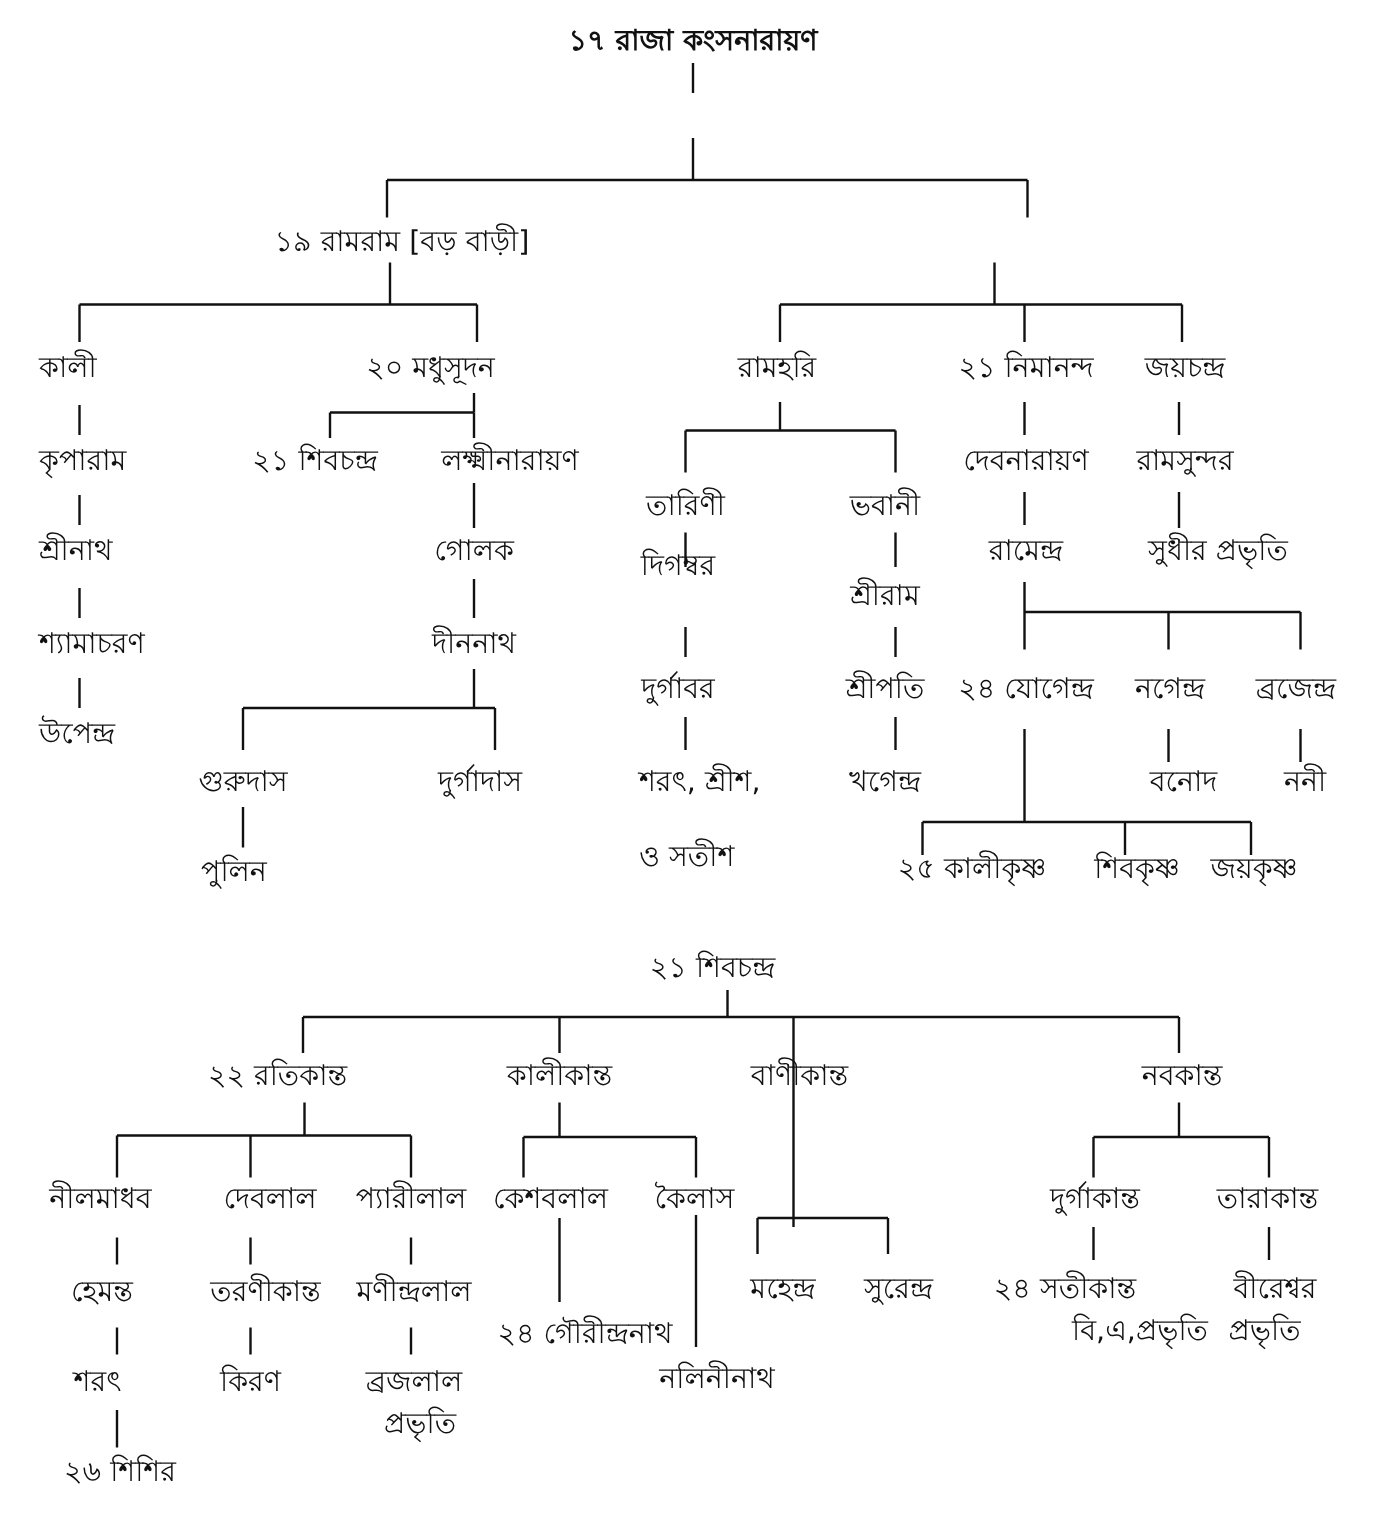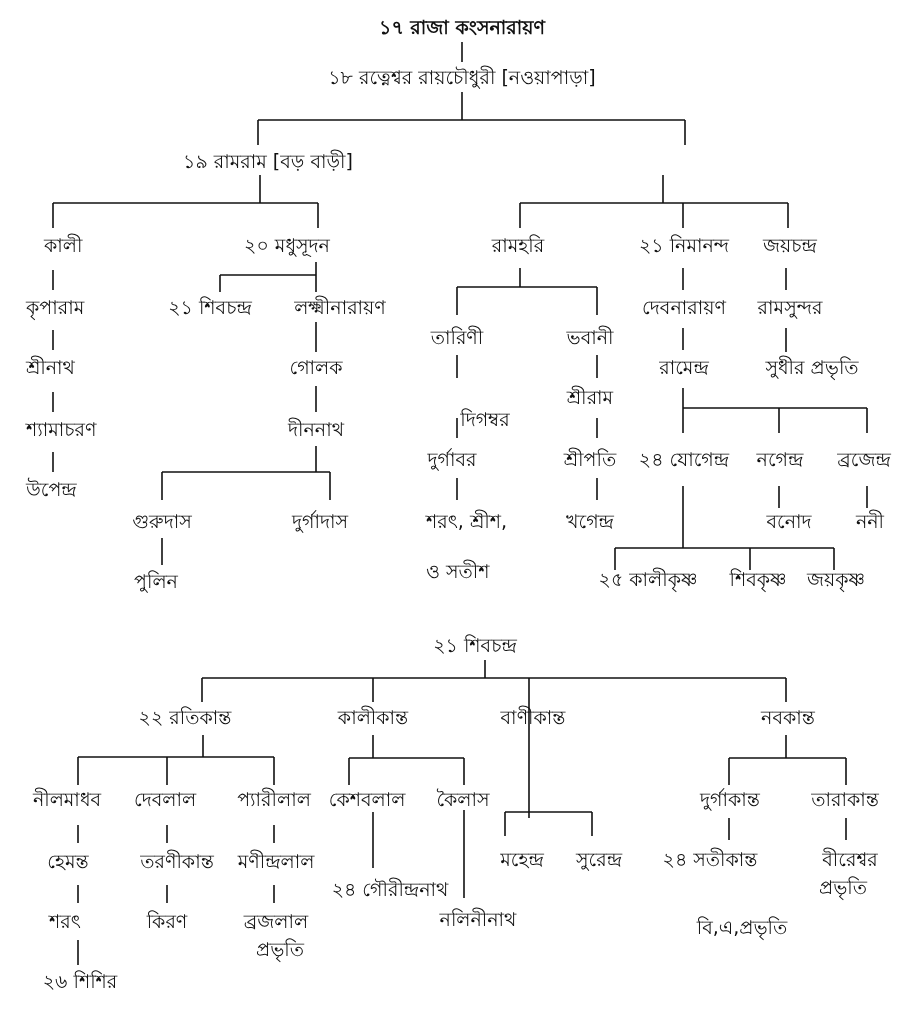--- a/index.html
+++ b/index.html
@@ -116,41 +116,40 @@
 
     <line x1="786" y1="735" x2="786" y2="758"></line>
     <line x1="729" y1="758" x2="846" y2="758"></line>
     <line x1="729" y1="758" x2="729" y2="785"></line>
     <line x1="846" y1="758" x2="846" y2="785"></line>
     <line x1="729" y1="818" x2="729" y2="840"></line>
     <line x1="846" y1="818" x2="846" y2="840"></line>
   </svg>
 
   <div class="lbl bold" style="left:462px; top:16px;">১৭ রাজা কংসনারায়ণ</div>
-  <div class="lbl" style="left:462px; top:66px;">১৮ রত্নেশ্বর রায়চৌধুরী [নওয়াপাড়া]</div>
   <div class="lbl" style="left:268px; top:150px;">১৯ রামরাম [বড় বাড়ী]</div>
 
-  <div class="lbl left" style="left:44px; top:234px;">কালী</div>
+  <div class="lbl left" style="left:26px; top:234px;">কালী</div>
   <div class="lbl left" style="left:26px; top:296px;">কৃপারাম</div>
   <div class="lbl left" style="left:26px; top:356px;">শ্রীনাথ</div>
   <div class="lbl left" style="left:26px; top:418px;">শ্যামাচরণ</div>
   <div class="lbl left" style="left:26px; top:478px;">উপেন্দ্র</div>
 
   <div class="lbl" style="left:287px; top:234px;">২০ মধুসূদন</div>
   <div class="lbl" style="left:210px; top:296px;">২১ শিবচন্দ্র</div>
   <div class="lbl" style="left:340px; top:296px;">লক্ষ্মীনারায়ণ</div>
   <div class="lbl" style="left:316px; top:356px;">গোলক</div>
   <div class="lbl" style="left:316px; top:418px;">দীননাথ</div>
   <div class="lbl" style="left:162px; top:510px;">গুরুদাস</div>
   <div class="lbl" style="left:320px; top:510px;">দুর্গাদাস</div>
   <div class="lbl" style="left:156px; top:570px;">পুলিন</div>
 
   <div class="lbl" style="left:518px; top:234px;">রামহরি</div>
   <div class="lbl" style="left:457px; top:326px;">তারিণী</div>
-  <div class="lbl" style="left:452px; top:408px;margin-left:33px;">দিগম্বর</div>
+  <div class="lbl" style="left:452px; top:366px;">দিগম্বর</div>
   <div class="lbl" style="left:452px; top:448px;">দুর্গাবর</div>
   <div class="lbl left" style="left:426px; top:510px;">শরৎ, শ্রীশ,</div>
   <div class="lbl left" style="left:426px; top:560px;">ও সতীশ</div>
   <div class="lbl" style="left:590px; top:326px;">ভবানী</div>
   <div class="lbl" style="left:590px; top:386px;">শ্রীরাম</div>
   <div class="lbl" style="left:590px; top:448px;">শ্রীপতি</div>
   <div class="lbl" style="left:590px; top:510px;">খগেন্দ্র</div>
 
   <div class="lbl" style="left:684px; top:234px;">২১ নিমানন্দ</div>
   <div class="lbl" style="left:684px; top:296px;">দেবনারায়ণ</div>
@@ -171,35 +170,35 @@
   <div class="lbl" style="left:475px; top:634px;">২১ শিবচন্দ্র</div>
   <div class="lbl" style="left:185px; top:706px;">২২ রতিকান্ত</div>
   <div class="lbl" style="left:373px; top:706px;">কালীকান্ত</div>
   <div class="lbl" style="left:533px; top:706px;">বাণীকান্ত</div>
   <div class="lbl" style="left:788px; top:706px;">নবকান্ত</div>
 
   <div class="lbl" style="left:67px; top:788px;">নীলমাধব</div>
   <div class="lbl" style="left:68px; top:850px;">হেমন্ত</div>
   <div class="lbl" style="left:65px; top:910px;">শরৎ</div>
   <div class="lbl" style="left:80px; top:970px;">২৬ শিশির</div>
-  <div class="lbl" style="left:165px; top:788px;">দেবলাল</div>
+  <div class="lbl" style="left:180px; top:788px;">দেবলাল</div>
   <div class="lbl" style="left:177px; top:850px;">তরণীকান্ত</div>
   <div class="lbl" style="left:167px; top:910px;">কিরণ</div>
   <div class="lbl" style="left:274px; top:788px;">প্যারীলাল</div>
   <div class="lbl" style="left:276px; top:850px;">মণীন্দ্রলাল</div>
   <div class="lbl" style="left:276px; top:910px;">ব্রজলাল</div>
   <div class="lbl" style="left:280px; top:938px;">প্রভৃতি</div>
 
   <div class="lbl" style="left:367px; top:788px;">কেশবলাল</div>
   <div class="lbl" style="left:390px; top:878px;">২৪ গৌরীন্দ্রনাথ</div>
   <div class="lbl" style="left:463px; top:788px;">কৈলাস</div>
   <div class="lbl" style="left:478px; top:908px;">নলিনীনাথ</div>
 
   <div class="lbl" style="left:522px; top:848px;">মহেন্দ্র</div>
   <div class="lbl" style="left:599px; top:848px;">সুরেন্দ্র</div>
 
   <div class="lbl" style="left:730px; top:788px;">দুর্গাকান্ত</div>
   <div class="lbl" style="left:710px; top:848px;">২৪ সতীকান্ত</div>
-  <div class="lbl" style="left:742px; top:876px;margin-top:40px;">বি,এ,প্রভৃতি</div>
+  <div class="lbl" style="left:760px; top:876px;">বি,এ,প্রভৃতি</div>
   <div class="lbl" style="left:845px; top:788px;">তারাকান্ত</div>
   <div class="lbl" style="left:850px; top:848px;text-align:right;">বীরেশ্বর</div>
   <div class="lbl" style="left:843px; top:876px;">প্রভৃতি</div>
 </div>
 
 </body></html>

